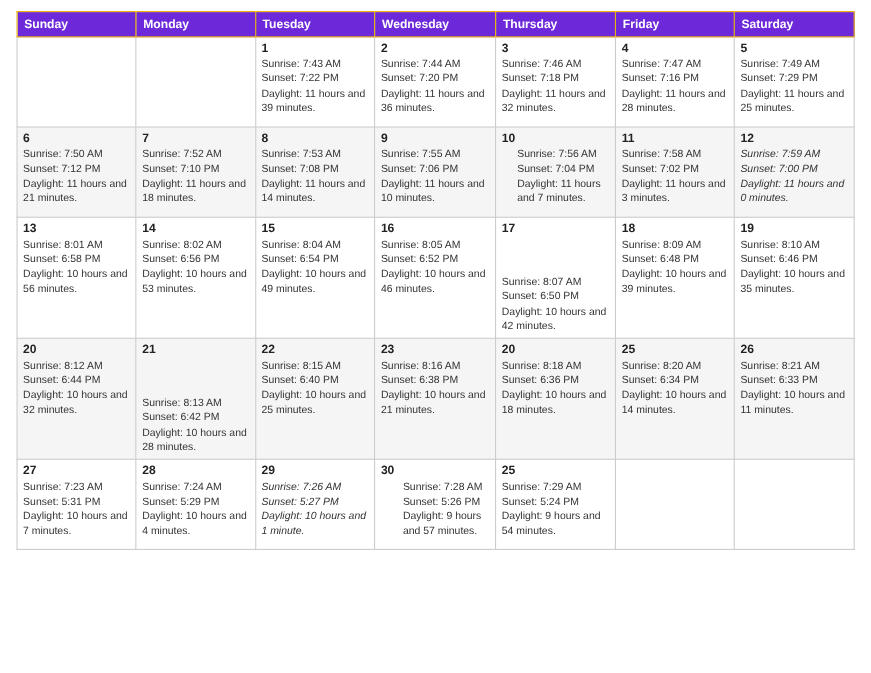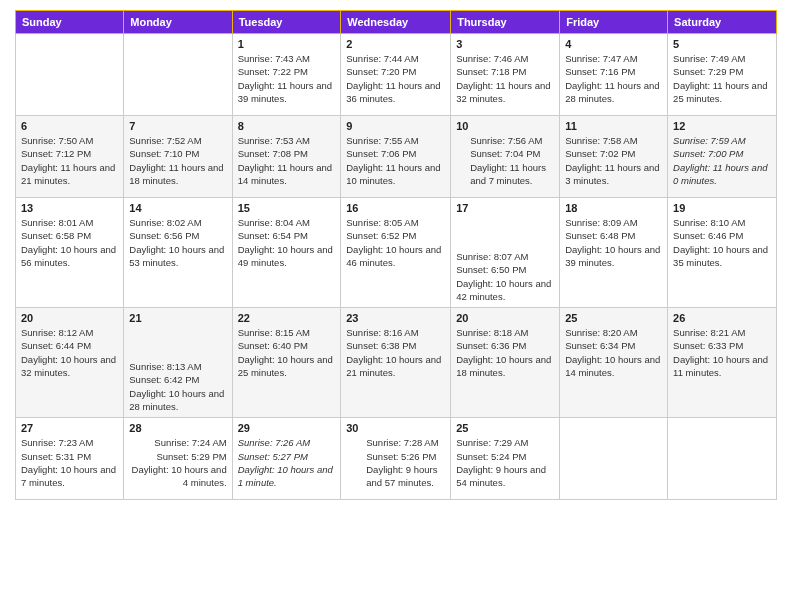--- a/index.html
+++ b/index.html
@@ -284,21 +284,21 @@
         </tr>
         <tr>
           <td>
             <span class="day-num">27</span>
             <div class="day-info" style="white-space: pre-line;">Sunrise: 7:23 AM
 Sunset: 5:31 PM
 Daylight: 10 hours and 7 minutes.</div>
           </td>
           <td>
             <span class="day-num">28</span>
-            <div class="day-info" style="white-space: pre-line; text-align: right;">Sunrise: 7:24 AM
+            <div class="day-info" style="white-space: pre-line;">Sunrise: 7:24 AM
 Sunset: 5:29 PM
 Daylight: 10 hours and 4 minutes.</div>
           </td>
           <td>
             <span class="day-num">29</span>
             <div class="day-info" style="white-space: pre-line; font-style: italic;">Sunrise: 7:26 AM
 Sunset: 5:27 PM
 Daylight: 10 hours and 1 minute.</div>
           </td>
           <td>

